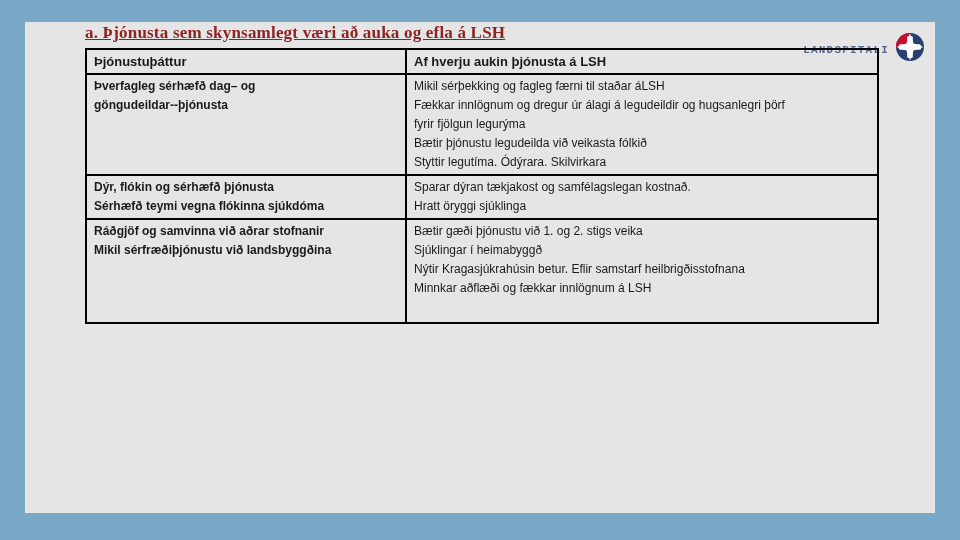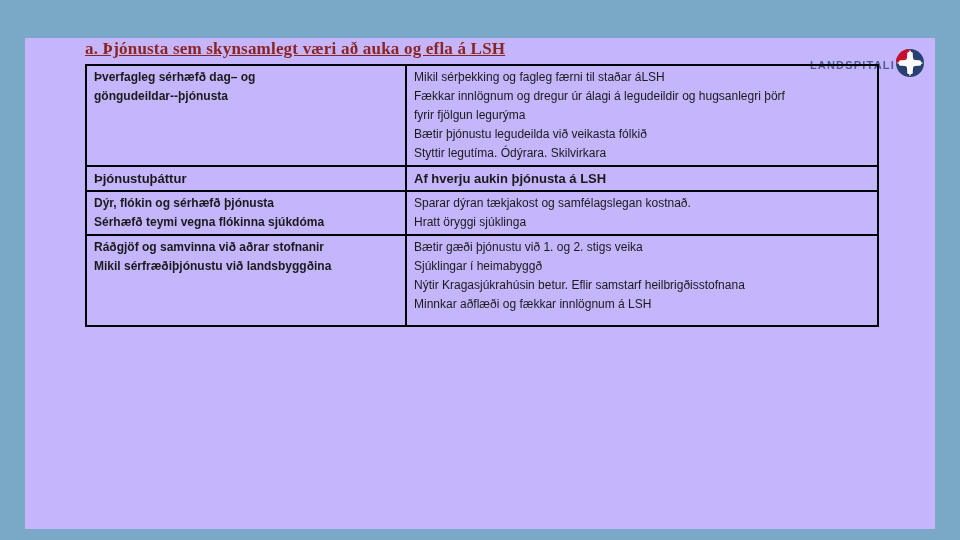--- a/index.html
+++ b/index.html
@@ -5,35 +5,34 @@
   html,body { margin:0; padding:0; }
   body {
     width:960px; height:540px;
     background:#7AA9C8;
     font-family:"Liberation Sans", sans-serif;
     position:relative; overflow:hidden;
   }
   .content {
     position:absolute; left:25px; top:22px;
     width:910px; height:491px;
-    background:#c4b5fd;
-    margin-top:16px;
+    background:#e5e5e5;
   }
   .page-title {
     position:absolute; left:60px; top:1px;
     font-family:"Liberation Serif", serif;
     font-size:17px; font-weight:bold;
     color:#8B2423;
     text-decoration:underline;
     letter-spacing:0.2px;
     white-space:nowrap;
   }
   .logo {
     position:absolute; right:10px; top:10px;
-    display:flex; align-items:center; 
+    display:flex; align-items:center; gap:6px;font-family:Liberation Mono, monospace;
   }
   .logo-text {
     color:#26416F; opacity:0.75;
     font-size:11px; font-weight:bold; letter-spacing:1.2px;
   }
   table.services {
     position:absolute; left:60px; top:26px;
     width:792px;
     border-collapse:collapse; table-layout:fixed;
   }
@@ -72,53 +71,53 @@
       </svg>
     </span>
   </div>
 
   <table class="services">
     <colgroup>
         <col class="c1">
         <col class="c2">
       </colgroup>
     <tbody>
-        <tr style="height:96px;">
+        <tr style="height:24px;">
+      <th>Þjónustuþáttur</th>
+      <th>Af hverju aukin þjónusta á LSH</th>
+    </tr>
+
+    <tr style="height:96px;">
       <td class="leftcol">
         <div class="line">Þverfagleg sérhæfð  dag– og</div>
         <div class="line">göngudeildar--þjónusta</div>
       </td>
       <td>
         <div class="line">Mikil sérþekking og fagleg færni til staðar áLSH</div>
         <div class="line">Fækkar innlögnum og dregur úr  álagi á legudeildir og hugsanlegri þörf</div>
         <div class="line">fyrir fjölgun legurýma</div>
         <div class="line">Bætir þjónustu legudeilda við veikasta fólkið</div>
         <div class="line">Styttir legutíma. Ódýrara. Skilvirkara</div>
       </td>
-    </tr>
-
-    <tr style="height:24px;">
-      <th>Þjónustuþáttur</th>
-      <th>Af hverju aukin þjónusta á LSH</th>
     </tr>
 
     <tr style="height:40px;">
       <td class="leftcol">
         <div class="line">Dýr, flókin og sérhæfð þjónusta</div>
         <div class="line">Sérhæfð teymi vegna flókinna sjúkdóma</div>
       </td>
       <td>
         <div class="line">Sparar dýran tækjakost og samfélagslegan kostnað.</div>
         <div class="line">Hratt öryggi sjúklinga</div>
       </td>
     </tr>
 
 
 
-    <tr style="height:91px;">
+    <tr style="height:104px;">
       <td class="leftcol">
         <div class="line">Ráðgjöf og samvinna við aðrar stofnanir</div>
         <div class="line">Mikil sérfræðiþjónustu við landsbyggðina</div>
       </td>
       <td>
         <div class="line">Bætir gæði þjónustu við 1. og 2. stigs veika</div>
         <div class="line">Sjúklingar í heimabyggð</div>
         <div class="line">Nýtir Kragasjúkrahúsin betur.   Eflir samstarf heilbrigðisstofnana</div>
         <div class="line">Minnkar aðflæði og fækkar innlögnum  á LSH</div>
       </td>

